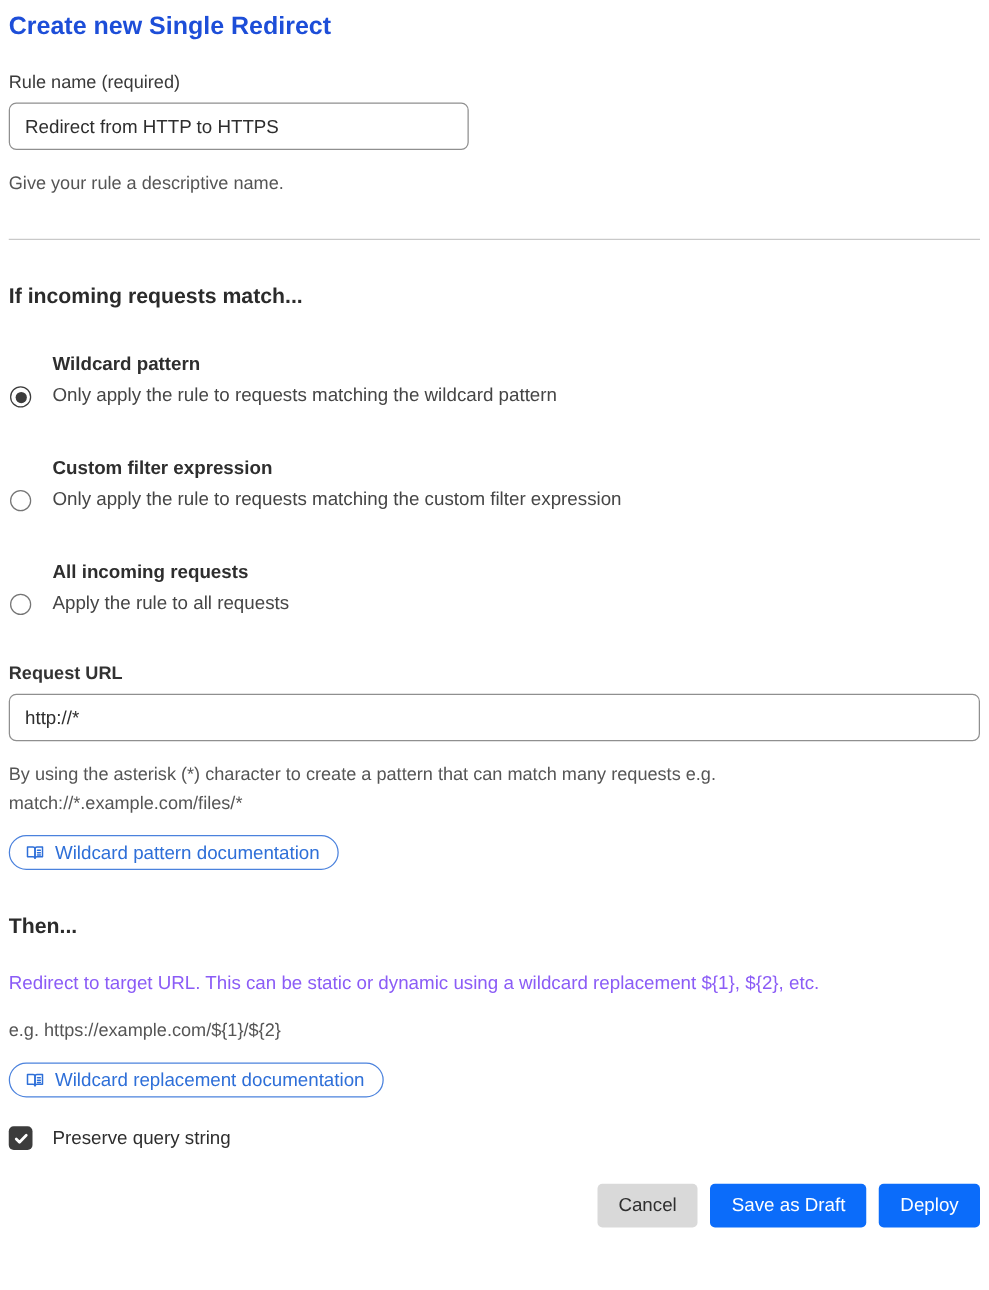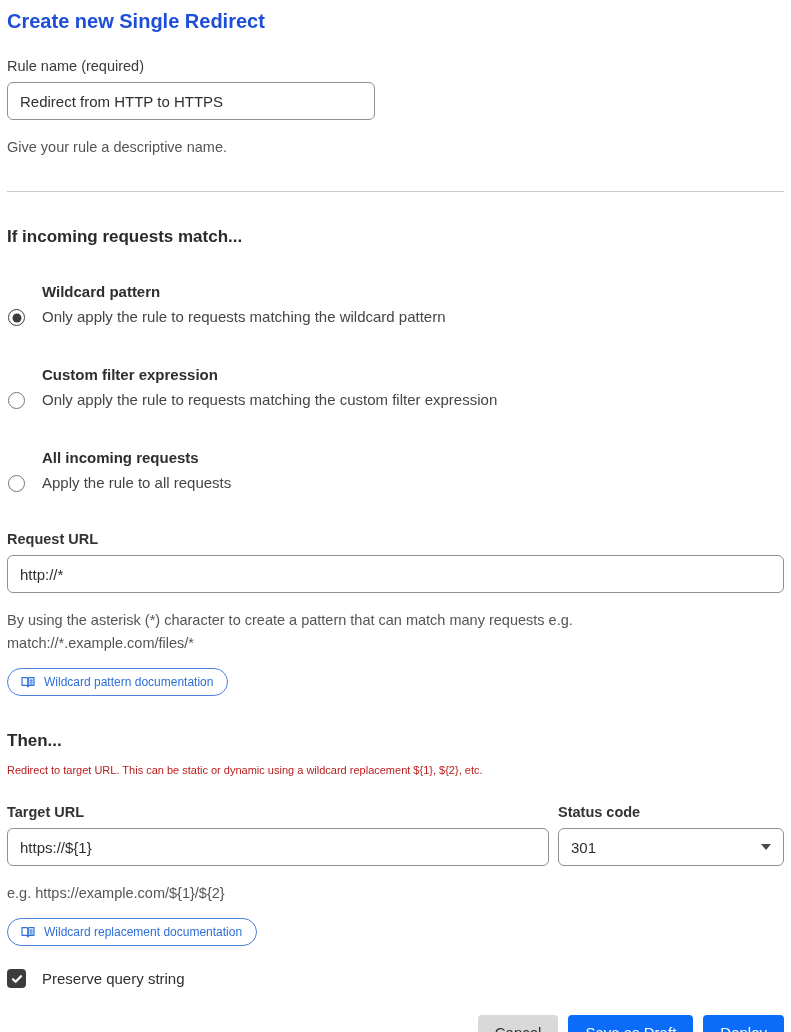--- a/index.html
+++ b/index.html
@@ -50,28 +50,28 @@
   .option-text { margin-left: 17px; }
   .option-label { font-size: 15px; font-weight: 600; color: #2e2e2e; line-height: 19px; }
   .option-desc { font-size: 15px; color: #454545; margin-top: 6px; line-height: 19px; }
 
   .request-section { margin-top: 0px; }
 
   .doc-btn {
     display: inline-flex; align-items: center; gap: 8px;
     margin-top: 13px; height: 28px; padding: 0 14px 0 12px;
     border: 1px solid #4b82dd; border-radius: 999px;
-    background: #fff; color: #2e6fd8; font-size: 12px;
+    background: #fff; color: #2e6fd8; font-size: 15px;
     font-family: "Liberation Sans", "DejaVu Sans", sans-serif;
     cursor: pointer; line-height: 1;
   }
   .doc-btn svg { flex: none; }
 
   .then-heading { margin-top: 31px; }
-  .then-desc { font-size: 11px; color: #b91c1c; margin-top: 8px; line-height: 22px; }
+  .then-desc { font-size: 15px; color: #8b5cf6; margin-top: 25px; line-height: 22px; }
 
   .row { display: flex; gap: 9px; margin-top: 23px; }
   .col-target { flex: 1; }
   .col-status { width: 226px; flex: none; }
 
   .select-box {
     display: flex; align-items: center; justify-content: space-between;
     height: 38px; margin-top: 8px; padding: 0 12px;
     border: 1px solid #8f8f8f; border-radius: 6px;
     font-size: 15px; color: #2e2e2e; background: #fff; cursor: pointer;
@@ -157,33 +157,20 @@
           <path d="M15 9.2h3.4 M15 12.2h3.4 M15 15h3.4"></path>
         </svg>
       </span>
       <span>Wildcard pattern documentation</span>
     </button>
   </div>
 
   <h2 class="section-heading then-heading">Then...</h2>
   <div class="then-desc">Redirect to target URL. This can be static or dynamic using a wildcard replacement ${1}, ${2}, etc.</div>
 
-  <div class="row">
-    <div class="col-target">
-      <label class="field-label semibold">Target URL</label>
-      <input type="text" class="text-input full-width" value="https://${1}" style="">
-    </div>
-    <div class="col-status">
-      <label class="field-label semibold">Status code</label>
-      <div class="select-box">
-        <span>301</span>
-        <span class="caret"></span>
-      </div>
-    </div>
-  </div>
 
   <div class="helper">e.g. https://example.com/${1}/${2}</div>
 
   <button class="doc-btn">
     <span style="display:inline-flex;">
       <svg width="16" height="16" viewBox="0 0 24 24" fill="none" stroke="currentColor" stroke-width="1.8" stroke-linejoin="round" stroke-linecap="round">
         <path d="M3 5.5h6.5c1.4 0 2.5 1 2.5 2.4V19c0-1.2-1.1-2-2.5-2H3z"></path>
         <path d="M21 5.5h-6.5c-1.4 0-2.5 1-2.5 2.4V19c0-1.2 1.1-2 2.5-2H21z"></path>
         <path d="M15 9.2h3.4 M15 12.2h3.4 M15 15h3.4"></path>
       </svg>

